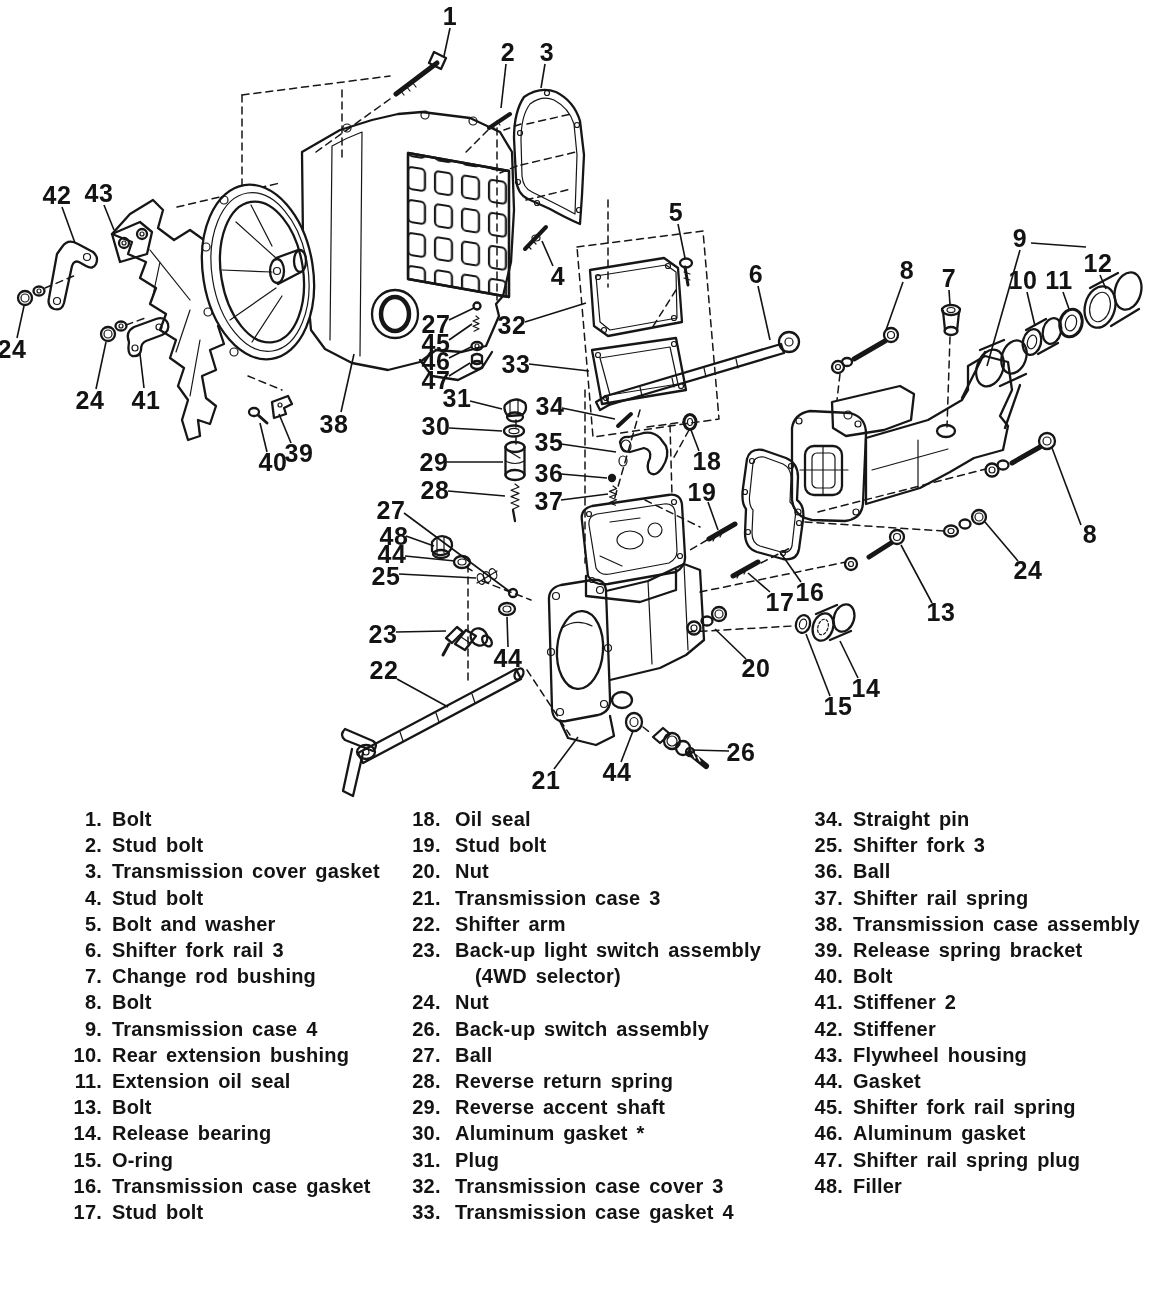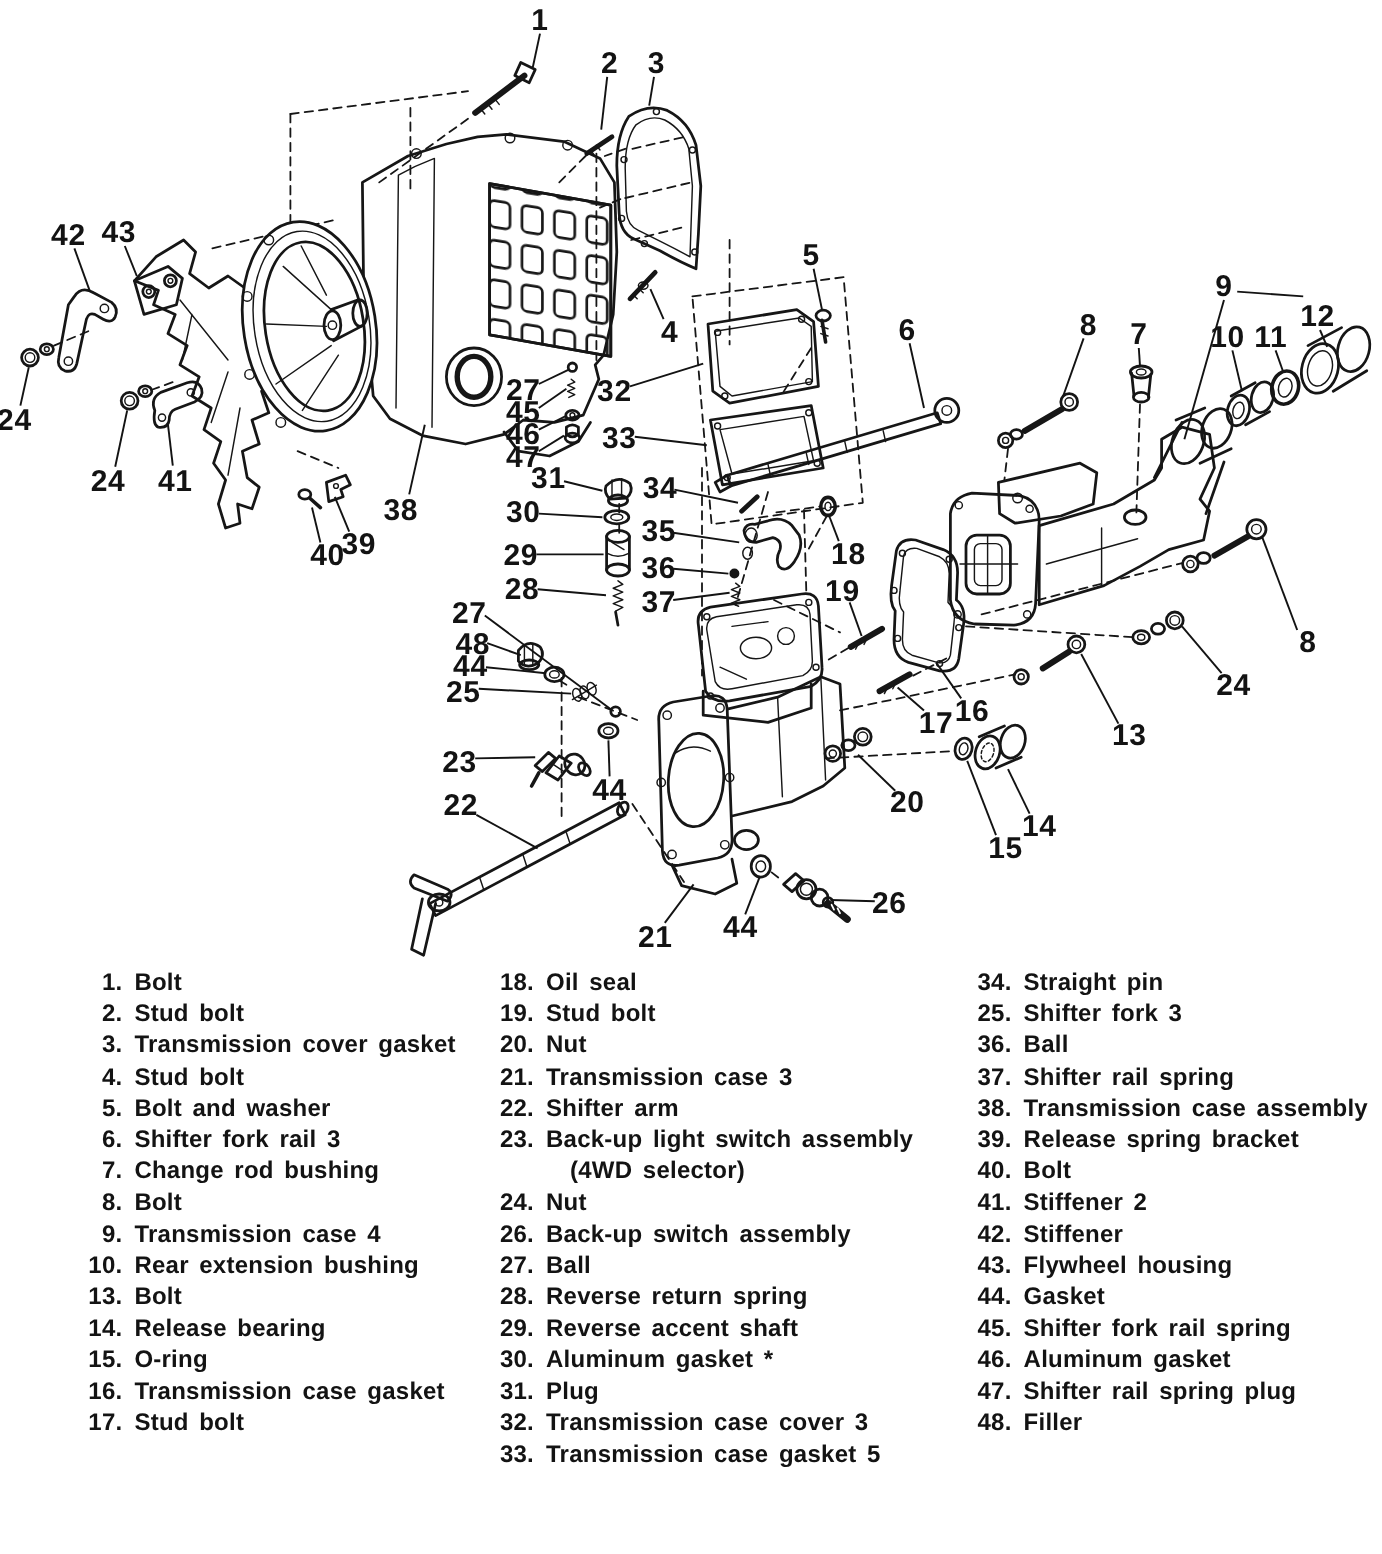--- a/index.html
+++ b/index.html
@@ -20,21 +20,21 @@
     fill:#131313;text-anchor:middle;letter-spacing:.5px;
   }
   
   .pcol{position:absolute;top:806px;font-size:20px;font-weight:700;
         line-height:26.2px;white-space:nowrap;letter-spacing:.2px;word-spacing:3px;}
   #col1{left:68px;}
   #col2{left:408px;}
   #col3{left:782px;margin-left:27px;}
   .prow{display:flex;}
   .pnum{width:34px;text-align:right;margin-right:10px;flex:none;}
-  #col2 .pnum{width:37px;}
+  #col2 .pnum{width:37px;text-align:center;}
   .plabel.indent{padding-left:20px;}
   .footnote{position:absolute;left:66px;top:1333px;font-size:24px;font-weight:400;word-spacing:3px;}
 </style>
 </head>
 <body>
 
 <svg id="diagram" width="1152" height="800" viewBox="0 0 1152 800">
   <defs>
     <pattern id="waffle" width="27" height="33" patternUnits="userSpaceOnUse" patternTransform="skewY(9)">
       <rect x="3" y="3" width="17" height="22" rx="4" fill="none" stroke="#161616" stroke-width="2.2"></rect>
@@ -620,20 +620,24 @@
     </div>
     <div class="prow">
       <span class="pnum">9.</span>
       <span class="plabel">Transmission case 4</span>
     </div>
     <div class="prow">
       <span class="pnum">10.</span>
       <span class="plabel">Rear extension bushing</span>
     </div>
     <div class="prow">
+      <span class="pnum">11.</span>
+      <span class="plabel">Extension oil seal</span>
+    </div>
+    <div class="prow">
       <span class="pnum">13.</span>
       <span class="plabel">Bolt</span>
     </div>
     <div class="prow">
       <span class="pnum">14.</span>
       <span class="plabel">Release bearing</span>
     </div>
     <div class="prow">
       <span class="pnum">15.</span>
       <span class="plabel">O-ring</span>
@@ -703,21 +707,21 @@
     <div class="prow">
       <span class="pnum">31.</span>
       <span class="plabel">Plug</span>
     </div>
     <div class="prow">
       <span class="pnum">32.</span>
       <span class="plabel">Transmission case cover 3</span>
     </div>
     <div class="prow">
       <span class="pnum">33.</span>
-      <span class="plabel">Transmission case gasket 5</span>
+      <span class="plabel">Transmission case gasket 4</span>
     </div>
   </div>
 <div class="pcol" id="col3">
     <div class="prow">
       <span class="pnum">34.</span>
       <span class="plabel">Straight pin</span>
     </div>
     <div class="prow">
       <span class="pnum">25.</span>
       <span class="plabel">Shifter fork 3</span>

